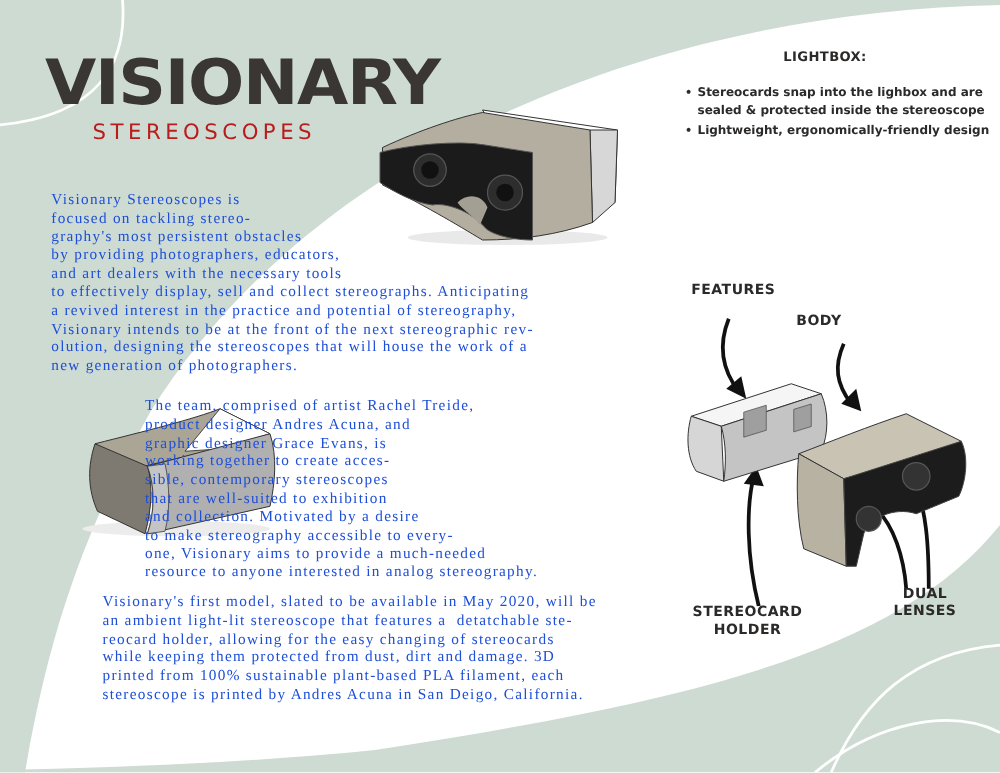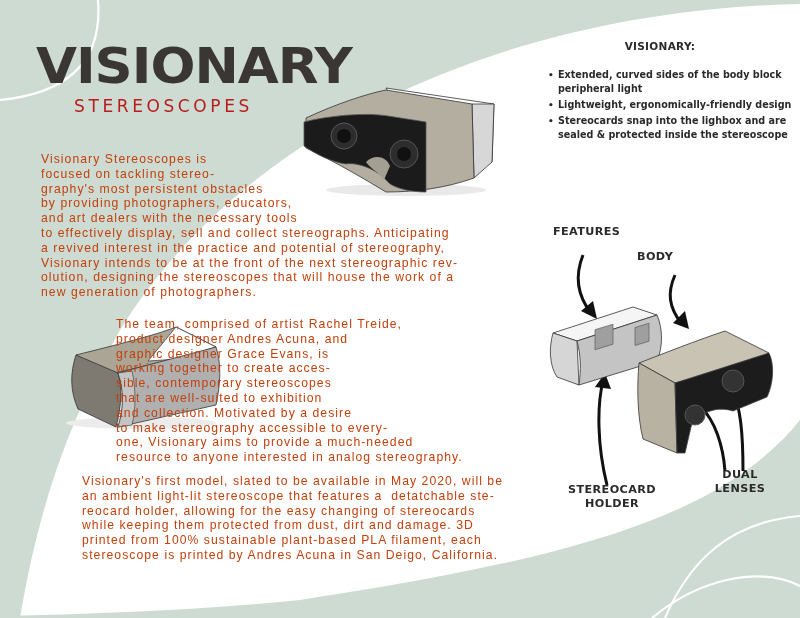--- a/index.html
+++ b/index.html
@@ -16,22 +16,22 @@
     font-family: "DejaVu Sans", sans-serif; font-weight: bold;
     font-size: 50px; letter-spacing: -1px; color: #3a3634; line-height: 56px;
     transform: scaleX(1.06); transform-origin: left top;
   }
   .subtitle {
     left: 74px; top: 96px; font-family: "DejaVu Sans", sans-serif;
     font-size: 17px; letter-spacing: 3.6px; color: #b91c1c; font-weight: normal;
   }
 
   .body-text {
-    font-family: Liberation Sans, sans-serif; font-size: 12.2px; line-height: 14.8px;
-    color: #c2410c; letter-spacing: 1.05px; white-space: pre;
+    font-family: Liberation Serif, serif; font-size: 12.2px; line-height: 14.8px;
+    color: #1d4ed8; letter-spacing: 1.05px; white-space: pre;
   }
   .p1 { left: 41px; top: 152px; }
   .p2 { left: 116px; top: 317px; width: 398px; }
   .p3 { left: 38px; top: 474px; margin-left: 44px; }
 
   .features-title {
     left: 520px; top: 40px; width: 280px; text-align: center;
     font-size: 10.5px; font-weight: bold; color: #2c2a29; letter-spacing: 0.3px;
   }
   .features-list {
@@ -42,21 +42,21 @@
   .features-list li::before {
     content: "•"; position: absolute; left: 0; top: 0; font-size: 9px;
   }
 
   .callout {
     font-size: 11.2px; font-weight: bold; color: #2c2a29; letter-spacing: 0.4px;
     text-align: center; line-height: 14px;
   }
   .c-lightbox { left: 553px; top: 225px; }
   .c-body { left: 637px; top: 250px; }
-  .c-holder { left: 562px; top: 483px; width: 100px; }
+  .c-holder { left: 548px; top: 483px; width: 100px; }
   .c-lenses { left: 698px; top: 468px; width: 60px; margin-left: 12px; }
 
   .art { position: absolute; z-index: 1; }
 </style>
 </head>
 <body>
 
 <svg class="bg" viewBox="0 0 800 618">
   <rect width="800" height="618" fill="#ffffff"></rect>
 
@@ -142,25 +142,24 @@
 to make stereography accessible to every-
 one, Visionary aims to provide a much-needed
 resource to anyone interested in analog stereography.</div>
 <div class="layer body-text p3">Visionary's first model, slated to be available in May 2020, will be
 an ambient light-lit stereoscope that features a  detatchable ste-
 reocard holder, allowing for the easy changing of stereocards
 while keeping them protected from dust, dirt and damage. 3D
 printed from 100% sustainable plant-based PLA filament, each
 stereoscope is printed by Andres Acuna in San Deigo, California.</div>
 
-<div class="layer features-title">VISIONARY:</div>
+<div class="layer features-title">LIGHTBOX:</div>
 <ul class="layer features-list">
-  <li>Extended, curved sides of the body block peripheral light</li>
+  <li>Stereocards snap into the lighbox and are sealed &amp; protected inside the stereoscope</li>
   <li>Lightweight, ergonomically-friendly design</li>
-  <li>Stereocards snap into the lighbox and are sealed &amp; protected inside the stereoscope</li>
 </ul>
 
 <div class="layer callout c-lightbox">FEATURES</div>
 <div class="layer callout c-body">BODY</div>
 <div class="layer callout c-holder" style="white-space:pre;">STEREOCARD
 HOLDER</div>
 <div class="layer callout c-lenses" style="white-space:pre;">DUAL
 LENSES</div>
 
 </body></html>

